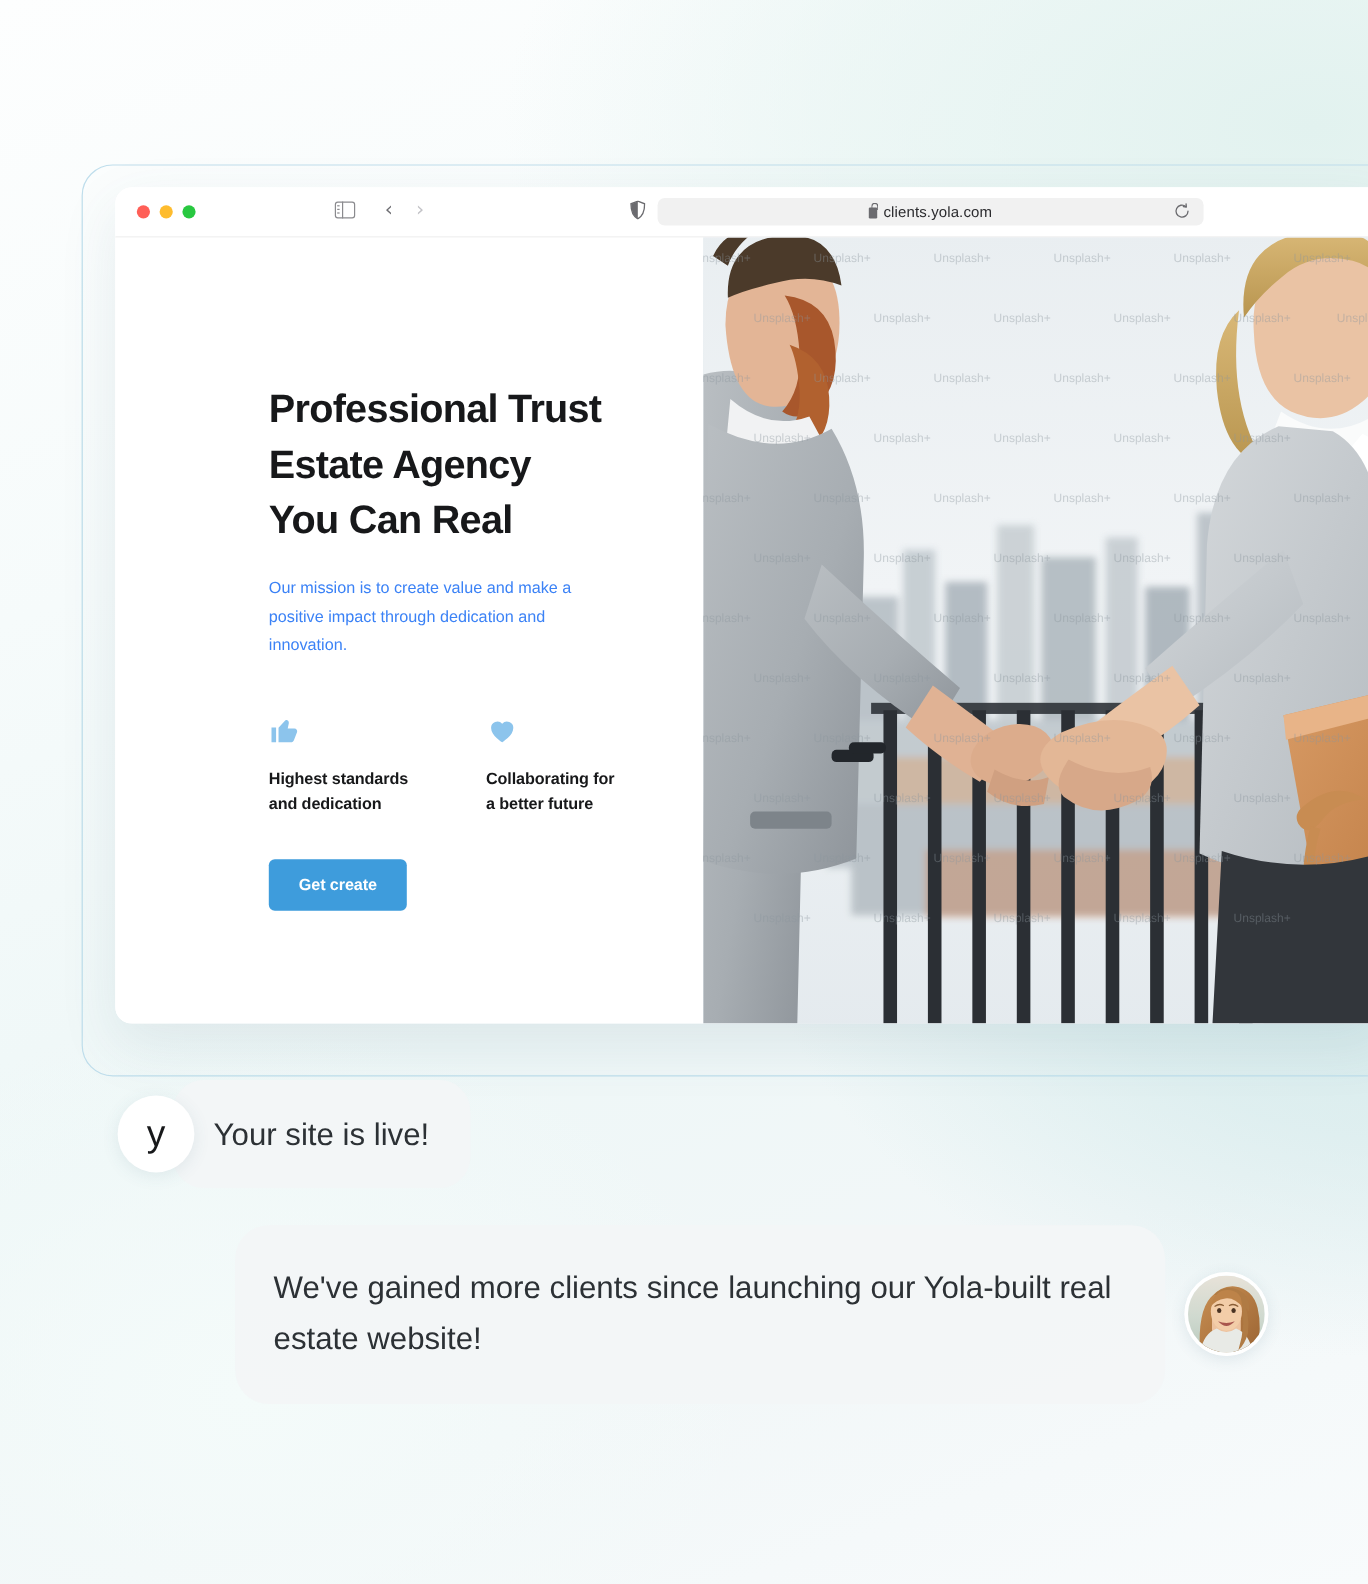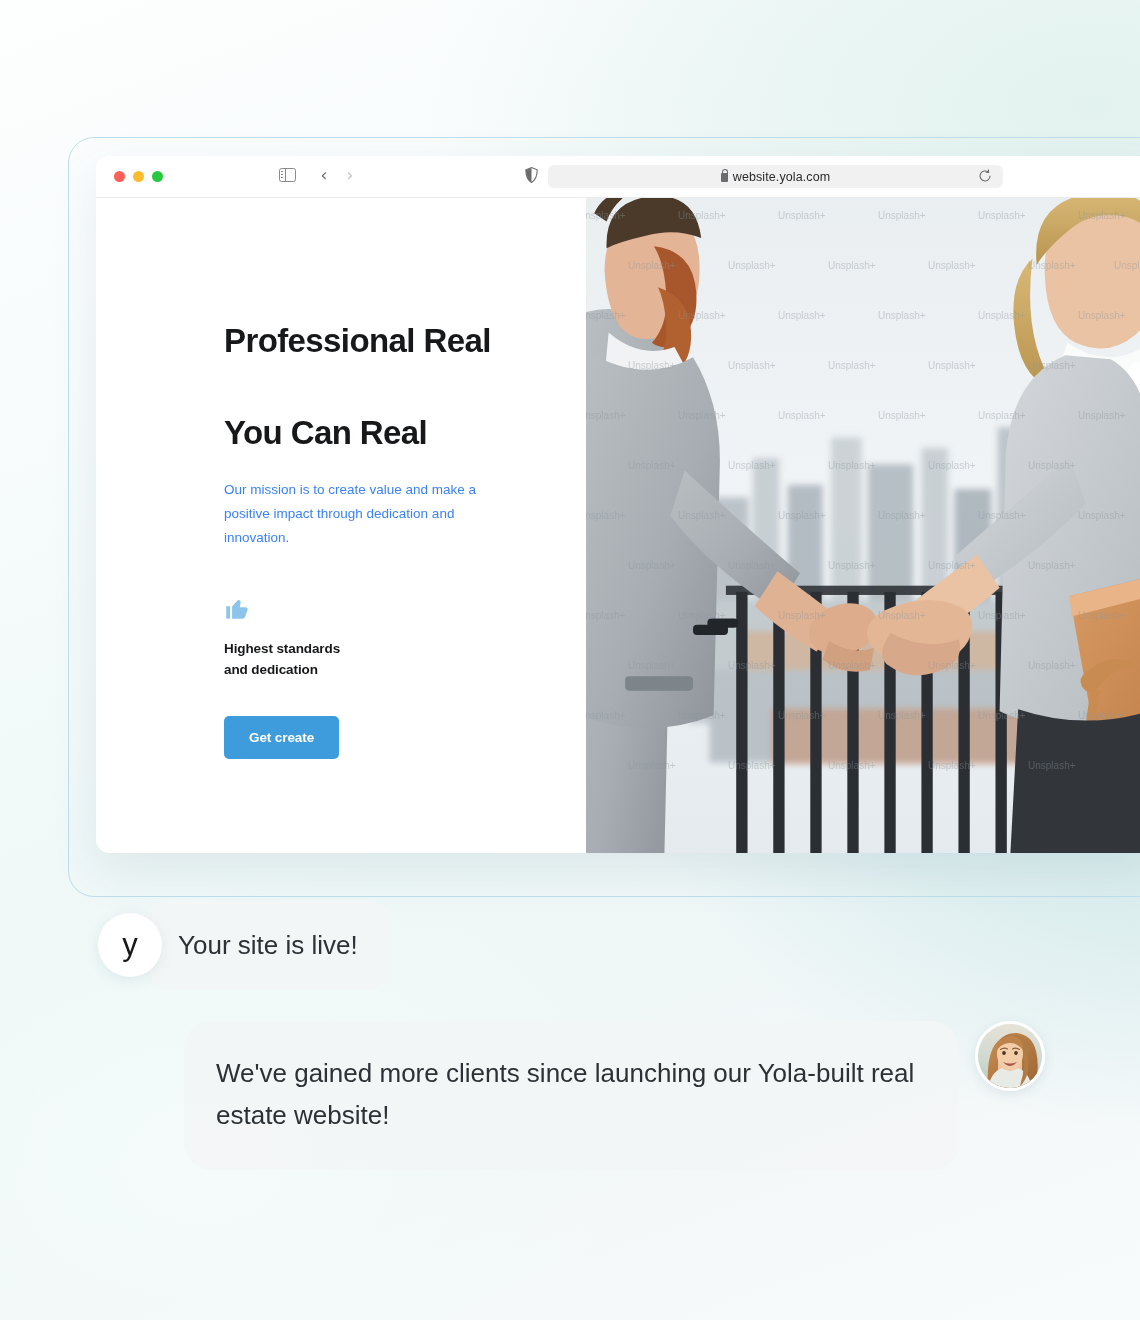--- a/index.html
+++ b/index.html
@@ -290,23 +290,23 @@
 
   .bubble1 {
     margin-left: -18px;
     padding: 29px 34px;
     font-size: 26px;
     line-height: 32px;
   }
 
   .row2 {
     position: absolute;
-    left: 184px; top: 121px;
-    display: flex;
-    align-items: flex-start;
+    left: 196px; top: 121px;
+    display: flex;
+    align-items: center;
   }
 
   .bubble2 {
     width: 775px;
     padding: 31px 32px 34px 32px;
     font-size: 26px;
     line-height: 42px;
     border-radius: 28px;
   }
 
@@ -345,59 +345,70 @@
       <div class="shield">
         <svg width="13" height="16" viewBox="0 0 13 16">
           <path d="M6.5 0.6 L12.2 2.8 C12.2 9.4 9.8 13.6 6.5 15.4 C3.2 13.6 0.8 9.4 0.8 2.8 Z" fill="#ffffff" stroke="#6b6b6f" stroke-width="1.1"></path>
           <path d="M6.5 0.9 L6.5 15.1 C3.3 13.4 1.05 9.3 1.05 2.95 Z" fill="#6b6b6f"></path>
         </svg>
       </div>
 
       <div class="urlbar">
         <div class="url-inner">
           <span class="lock"></span>
-          <span class="url-text">website.yola.com</span>
+          <span class="url-text">clients.yola.com</span>
         </div>
         <div class="reload">
           <svg width="14" height="14" viewBox="0 0 14 14">
             <path d="M12 7 A5 5 0 1 1 10.2 3.1" fill="none" stroke="#6b6b6f" stroke-width="1.1" stroke-linecap="round"></path>
             <path d="M10.4 0.9 L10.6 3.5 L8.1 3.2" fill="none" stroke="#6b6b6f" stroke-width="1.1" stroke-linecap="round" stroke-linejoin="round"></path>
           </svg>
         </div>
       </div>
     </div>
 
     <div class="page-content">
 
       <div class="hero-left">
         <div class="hero-inner">
 
           <h1 class="hero-title">
-            <span>Professional Real</span><br>
-            <br>
+            <span>Professional Trust</span><br>
+            <span>Estate Agency</span><br>
             <span>You Can Real</span>
           </h1>
 
           <p class="hero-sub">Our mission is to create value and make a positive impact through dedication and innovation.</p>
 
           <div class="features">
 
             <div class="feature">
               <div class="feature-icon">
                 <svg width="27" height="27" viewBox="0 0 24 24" fill="currentColor">
                   <path d="M2 10h3.4v11H2z"></path>
                   <path d="M7.2 21h9.2c1 0 1.9-.6 2.2-1.5l2.3-6a2 2 0 0 0-1.9-2.7h-5l.8-3.8c.2-1-.2-2-1.1-2.4-.7-.3-1.5-.1-1.9.5L7.2 10.2z"></path>
                 </svg>
               </div>
               <div class="feature-label">
                 <span>Highest standards</span><br>
                 <span>and dedication</span>
               </div>
             </div>
 
+            <div class="feature">
+              <div class="feature-icon">
+                <svg width="27" height="27" viewBox="0 0 24 24" fill="currentColor">
+                  <path d="M12 21s-8.2-5.1-8.2-10.5A4.6 4.6 0 0 1 12 7.3a4.6 4.6 0 0 1 8.2 3.2C20.2 15.9 12 21 12 21z"></path>
+                </svg>
+              </div>
+              <div class="feature-label">
+                <span>Collaborating for</span><br>
+                <span>a better future</span>
+              </div>
+            </div>
 
           </div>
 
           <button class="cta">Get create</button>
         </div>
       </div>
 
       <div class="hero-photo">
         <svg width="100%" height="100%" viewBox="0 0 554 655" preserveAspectRatio="xMidYMid slice">
           <defs>

